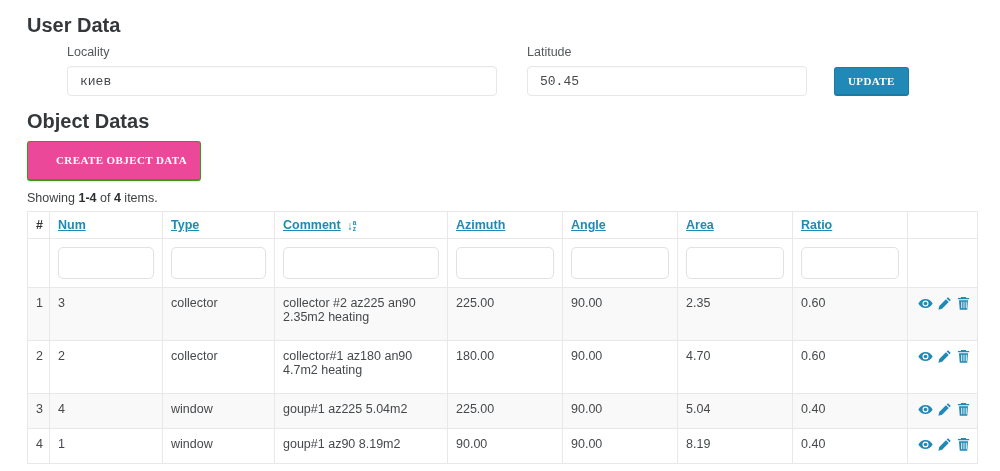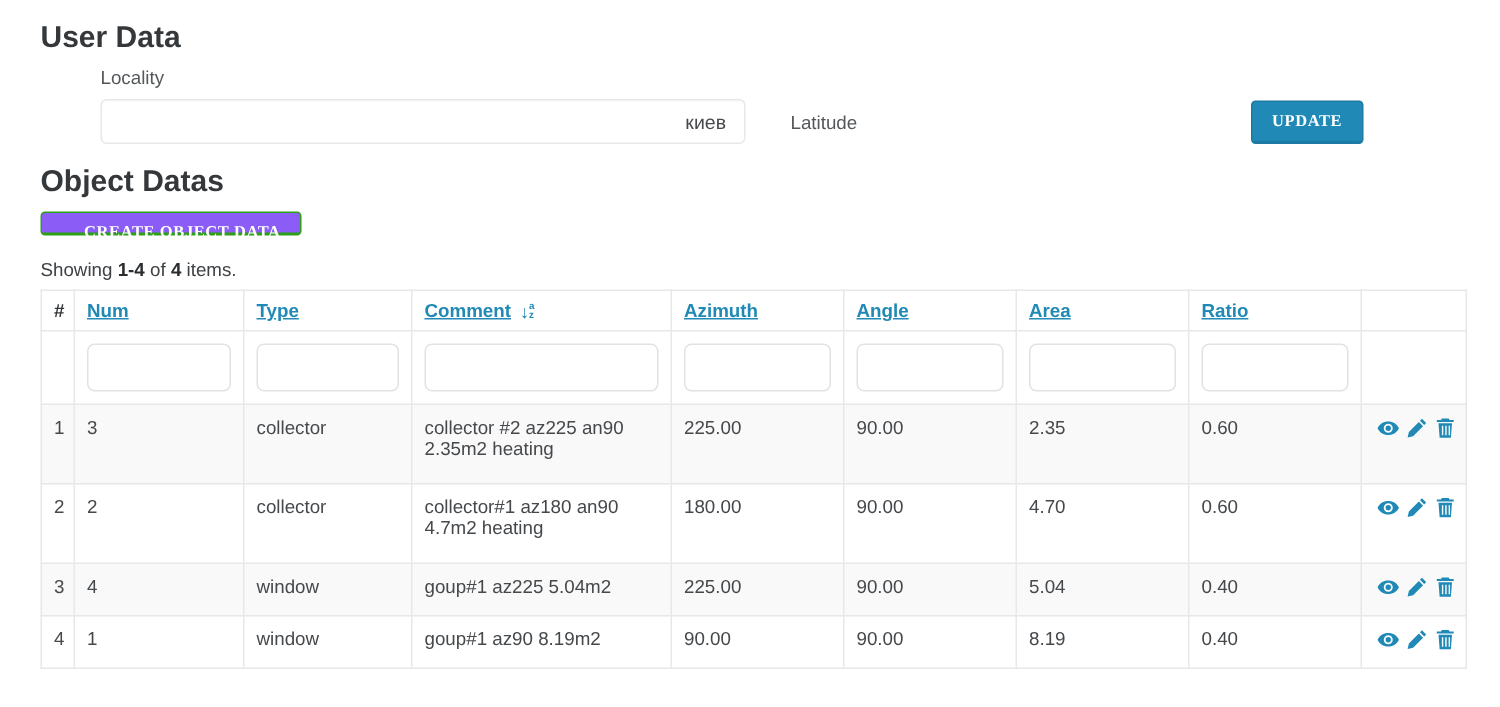--- a/index.html
+++ b/index.html
@@ -20,34 +20,33 @@
   
   .user-form { display: flex; align-items: flex-end; margin-left: 40px; margin-bottom: 14px; }
   .form-group { display: flex; flex-direction: column; }
   .form-group.locality { width: 430px; margin-right: 30px; }
   .form-group.latitude { width: 280px; margin-right: 27px; }
   .form-label { font-size: 12.5px; color: #54585b; margin-bottom: 7px; }
   .text-input {
     height: 30px; width: 100%;
     border: 1px solid #e7e7e7; border-radius: 4px;
     padding: 0 12px; font-size: 13px; color: #46494c;
-    font-family: Liberation Sans, sans-serif;
+    font-family: Liberation Mono, monospace;
     outline: none; background: #fff;
     box-shadow: inset 0 1px 1px rgba(0,0,0,.02);
-    text-align: right;
   }
   .btn {
     display: inline-block; border-radius: 3px; cursor: pointer;
     font-family: Liberation Serif, serif;
     font-size: 11px; font-weight: bold; letter-spacing: .4px;
     color: #fff; text-transform: uppercase;
     padding: 0 13px; height: 29px; line-height: 27px;
   }
   .btn-update { background: #2089b5; border: 1px solid #1d7ba3; border-bottom-width: 2px; }
-  .btn-create { background: #8b5cf6; border: 1px solid #2da015; border-bottom-width: 2px; height: 16px; margin-left: 0; padding-left: 28px; }
+  .btn-create { background: #ec4899; border: 1px solid #2da015; border-bottom-width: 2px; height: 40px; margin-left: 0; padding-left: 28px; }
 
   
   .objects-title { margin-top: 0; }
   .create-row { margin: 0 0 10px 0; }
   .summary { font-size: 12.5px; color: #3f4245; margin: 0 0 6px 0; }
   .summary b { color: #2b2e31; }
 
   
   table.grid {
     width: 950px; border-collapse: collapse; table-layout: fixed;
@@ -86,20 +85,21 @@
 
   <h1 class="section-title">User Data</h1>
 
   <div class="user-form">
     <div class="form-group locality">
       <label class="form-label">Locality</label>
       <input class="text-input" type="text" value="киев" style="">
     </div>
     <div class="form-group latitude">
       <label class="form-label">Latitude</label>
+      <input class="text-input" type="text" value="50.45" style="">
     </div>
     <button class="btn btn-update">UPDATE</button>
   </div>
 
   <h1 class="section-title objects-title">Object Datas</h1>
 
   <div class="create-row">
     <button class="btn btn-create">CREATE OBJECT DATA</button>
   </div>
 

